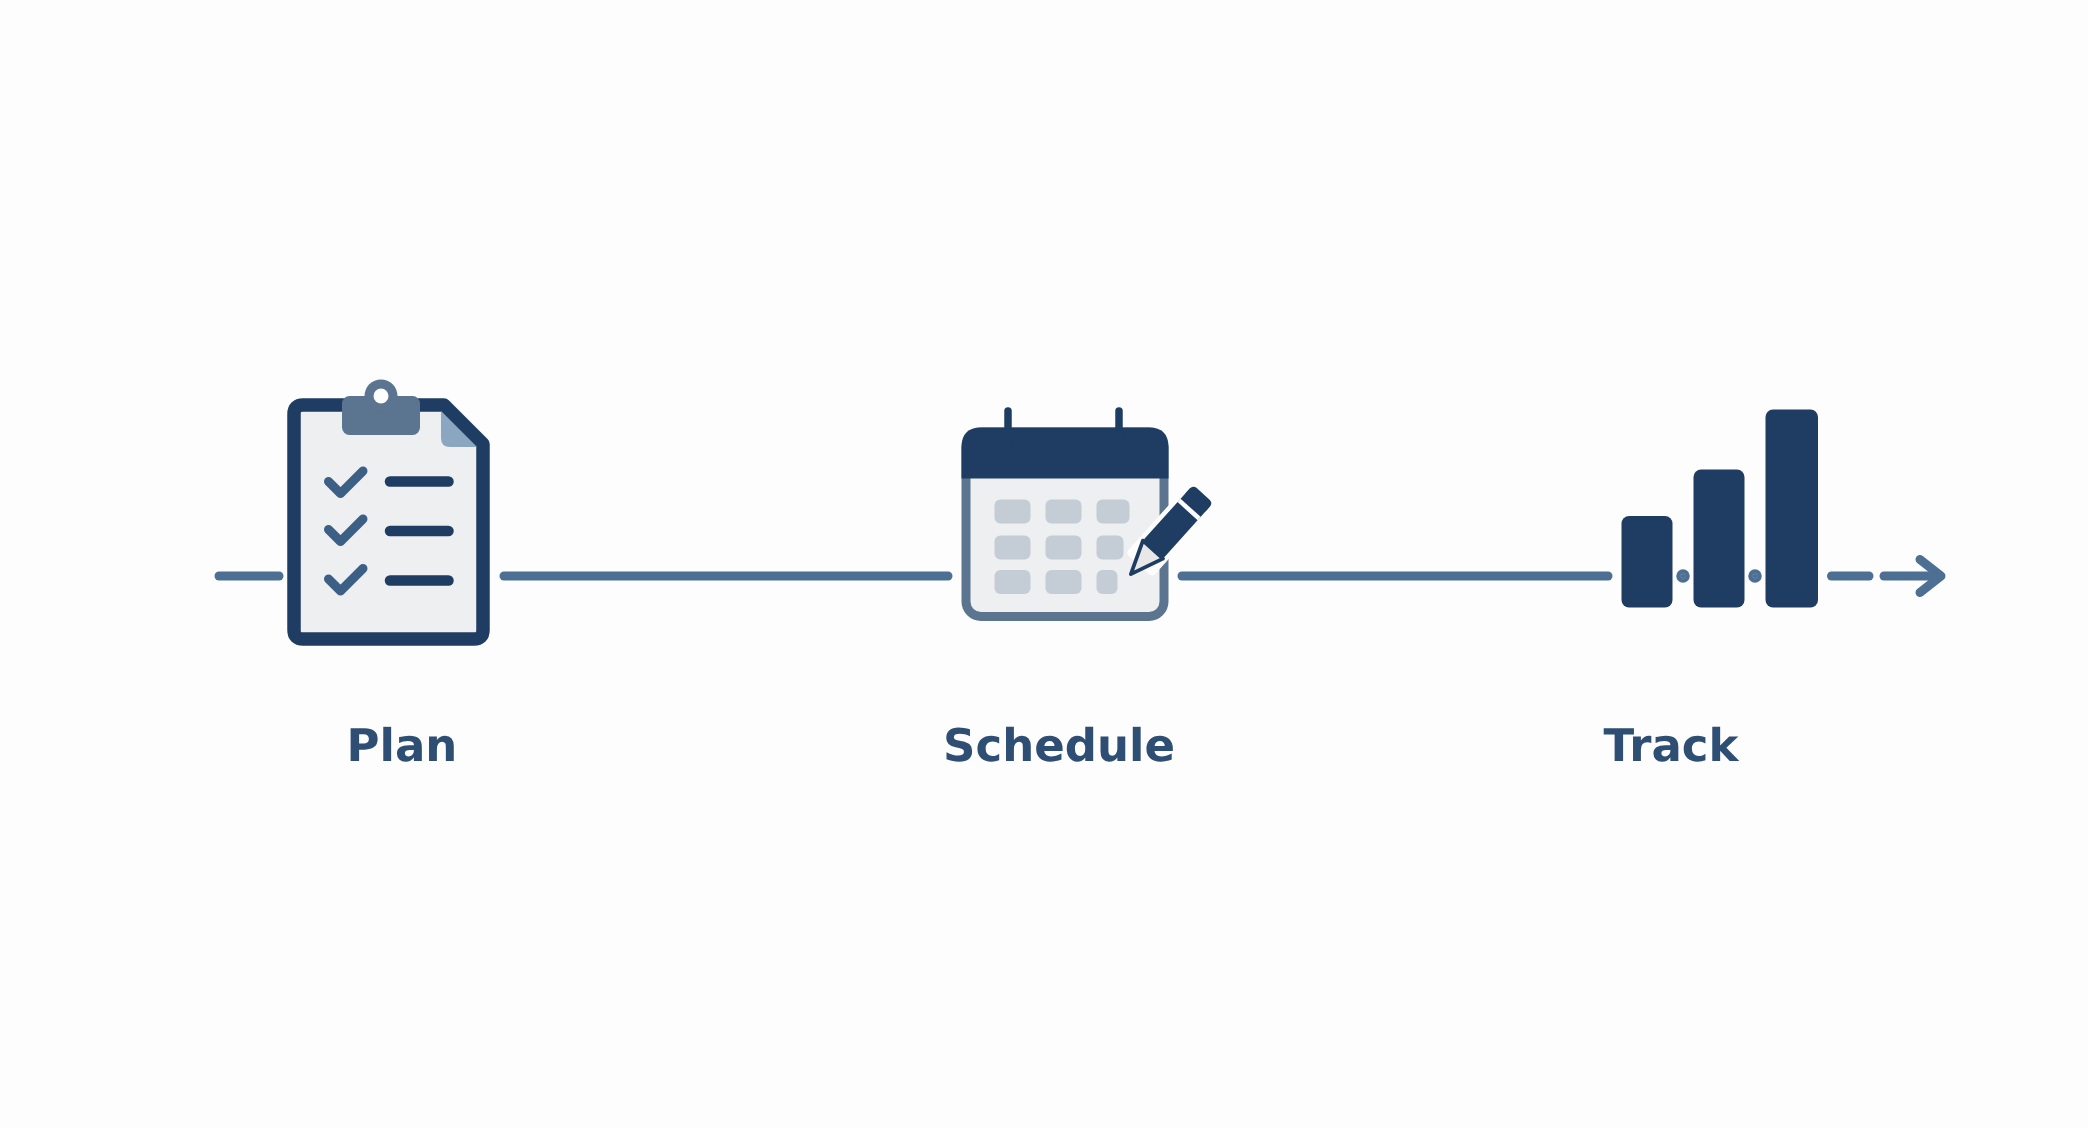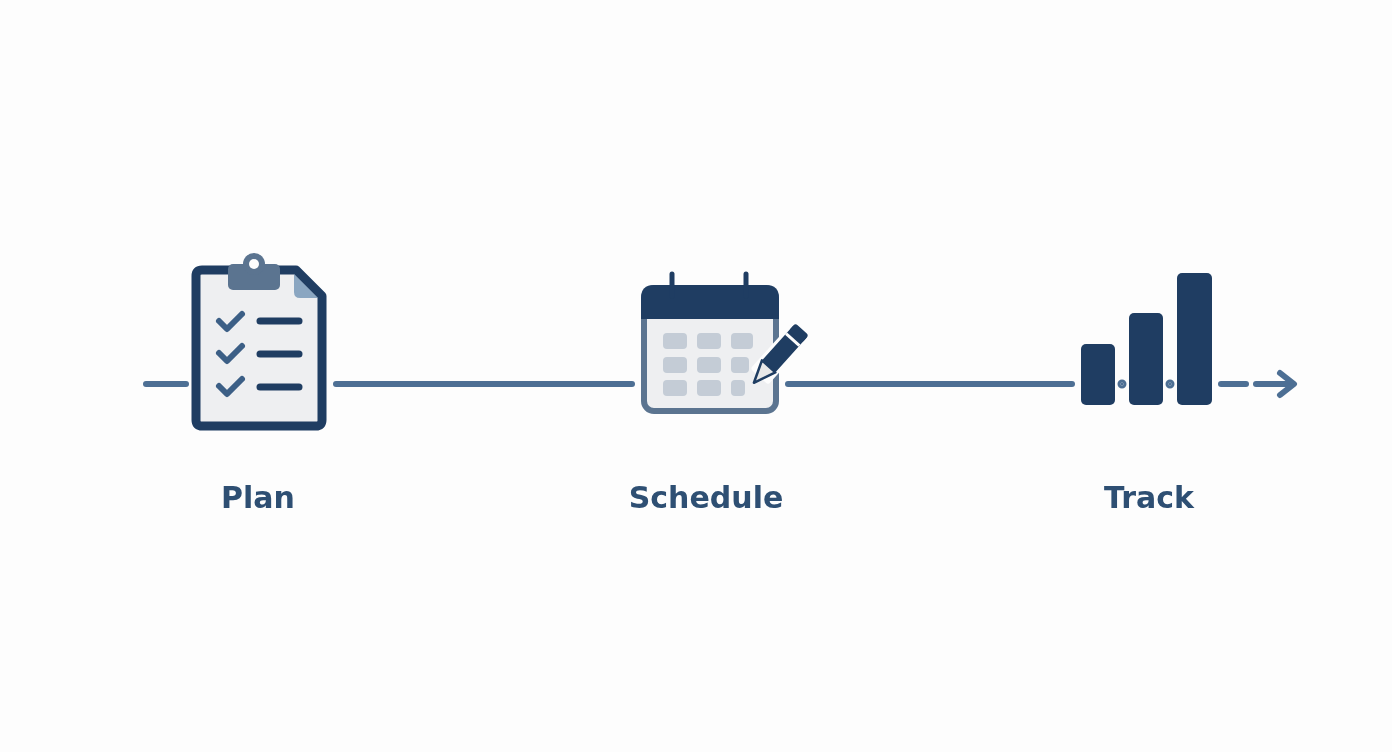--- a/index.html
+++ b/index.html
@@ -74,15 +74,15 @@
     </g>
   </g>
 
   <g fill="#1f3d62">
     <rect x="1081" y="344" width="34" height="61" rx="5"></rect>
     <rect x="1129" y="313" width="34" height="92" rx="5"></rect>
     <rect x="1177" y="273" width="35" height="132" rx="5"></rect>
   </g>
 </svg>
 
-<div class="label" style="left:258px;text-align:right;">Plan</div>
+<div class="label" style="left:268px;text-align:right;">Plan</div>
 <div class="label" style="left:706px;">Schedule</div>
-<div class="label" style="left:1149px;">Track</div>
+<div class="label" style="left:1114px;">Track</div>
 
 </body></html>

